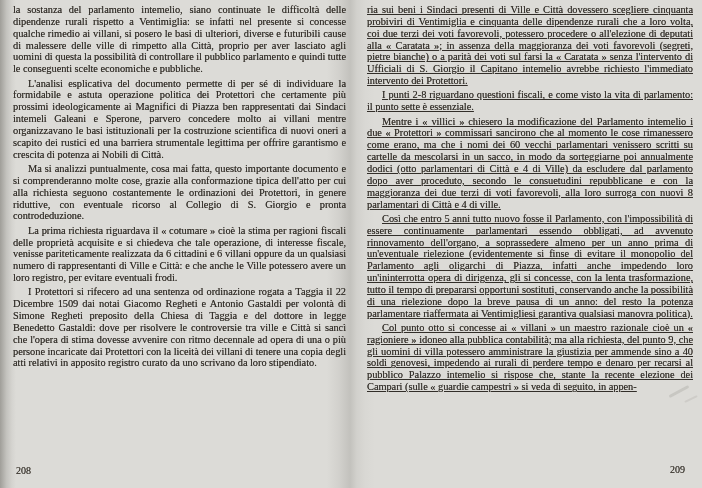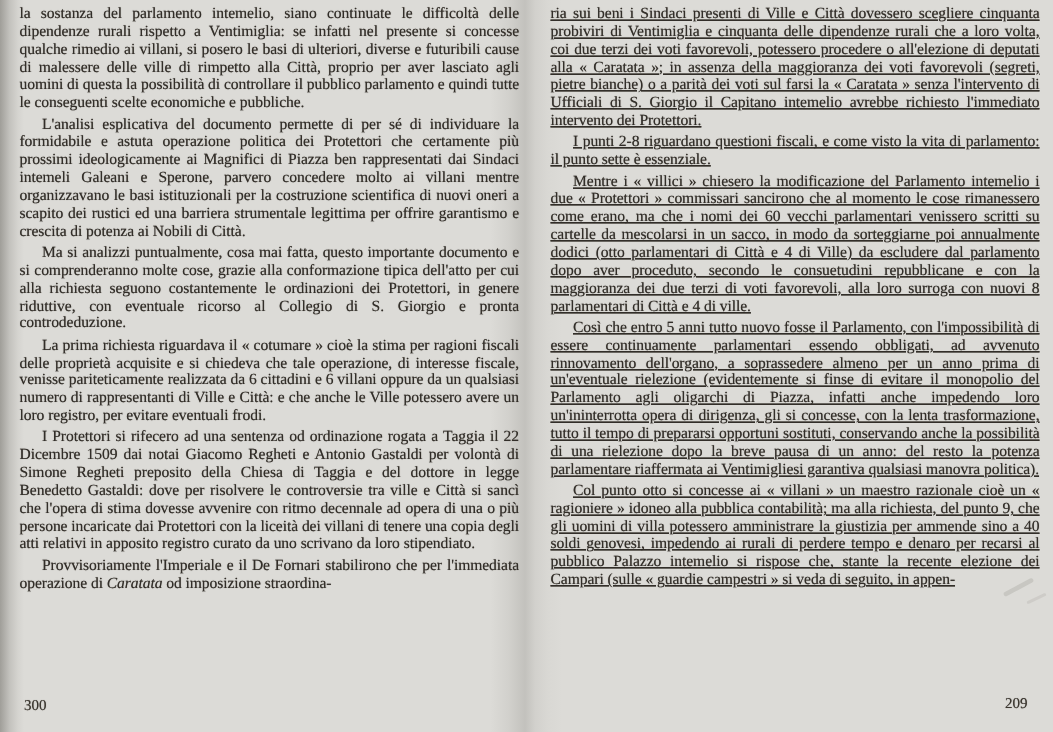--- a/index.html
+++ b/index.html
@@ -62,23 +62,22 @@
   <div class="gutter"></div>
   <div class="smudge s1"></div>
   <div class="smudge s2"></div>
 
   <div class="page left">
     <p class="noindent">la sostanza del parlamento intemelio, siano continuate le difficoltà delle dipendenze rurali rispetto a Ventimiglia: se infatti nel presente si concesse qualche rimedio ai villani, si posero le basi di ulteriori, diverse e futuribili cause di malessere delle ville di rimpetto alla Città, proprio per aver lasciato agli uomini di questa la possibilità di controllare il pubblico parlamento e quindi tutte le conseguenti scelte economiche e pubbliche.</p>
     <p>L'analisi esplicativa del documento permette di per sé di individuare la formidabile e astuta operazione politica dei Protettori che certamente più prossimi ideologicamente ai Magnifici di Piazza ben rappresentati dai Sindaci intemeli Galeani e Sperone, parvero concedere molto ai villani mentre organizzavano le basi istituzionali per la costruzione scientifica di nuovi oneri a scapito dei rustici ed una barriera strumentale legittima per offrire garantismo e crescita di potenza ai Nobili di Città.</p>
     <p>Ma si analizzi puntualmente, cosa mai fatta, questo importante documento e si comprenderanno molte cose, grazie alla conformazione tipica dell'atto per cui alla richiesta seguono costantemente le ordinazioni dei Protettori, in genere riduttive, con eventuale ricorso al Collegio di S. Giorgio e pronta controdeduzione.</p>
     <p>La prima richiesta riguardava il « cotumare » cioè la stima per ragioni fiscali delle proprietà acquisite e si chiedeva che tale operazione, di interesse fiscale, venisse pariteticamente realizzata da 6 cittadini e 6 villani oppure da un qualsiasi numero di rappresentanti di Ville e Città: e che anche le Ville potessero avere un loro registro, per evitare eventuali frodi.</p>
     <p>I Protettori si rifecero ad una sentenza od ordinazione rogata a Taggia il 22 Dicembre 1509 dai notai Giacomo Regheti e Antonio Gastaldi per volontà di Simone Regheti preposito della Chiesa di Taggia e del dottore in legge Benedetto Gastaldi: dove per risolvere le controversie tra ville e Città si sancì che l'opera di stima dovesse avvenire con ritmo decennale ad opera di una o più persone incaricate dai Protettori con la liceità dei villani di tenere una copia degli atti relativi in apposito registro curato da uno scrivano da loro stipendiato.</p>
-    <p><span>Provvisoriamente l'Imperiale e il De Fornari stabilirono che per l'immediata operazione di </span><span class="it">Caratata</span><span> od imposizione straordina-</span></p>
   </div>
-  <div class="pagenum pn-left">300</div>
+  <div class="pagenum pn-left">208</div>
 
   <div class="page right">
     <p class="noindent">ria sui beni i Sindaci presenti di Ville e Città dovessero scegliere cinquanta probiviri di Ventimiglia e cinquanta delle dipendenze rurali che a loro volta, coi due terzi dei voti favorevoli, potessero procedere o all'elezione di deputati alla « Caratata »; in assenza della maggioranza dei voti favorevoli (segreti, pietre bianche) o a parità dei voti sul farsi la « Caratata » senza l'intervento di Ufficiali di S. Giorgio il Capitano intemelio avrebbe richiesto l'immediato intervento dei Protettori.</p>
     <p>I punti 2-8 riguardano questioni fiscali, e come visto la vita di parlamento: il punto sette è essenziale.</p>
     <p>Mentre i « villici » chiesero la modificazione del Parlamento intemelio i due « Protettori » commissari sancirono che al momento le cose rimanessero come erano, ma che i nomi dei 60 vecchi parlamentari venissero scritti su cartelle da mescolarsi in un sacco, in modo da sorteggiarne poi annualmente dodici (otto parlamentari di Città e 4 di Ville) da escludere dal parlamento dopo aver proceduto, secondo le consuetudini repubblicane e con la maggioranza dei due terzi di voti favorevoli, alla loro surroga con nuovi 8 parlamentari di Città e 4 di ville.</p>
     <p>Così che entro 5 anni tutto nuovo fosse il Parlamento, con l'impossibilità di essere continuamente parlamentari essendo obbligati, ad avvenuto rinnovamento dell'organo, a soprassedere almeno per un anno prima di un'eventuale rielezione (evidentemente si finse di evitare il monopolio del Parlamento agli oligarchi di Piazza, infatti anche impedendo loro un'ininterrotta opera di dirigenza, gli si concesse, con la lenta trasformazione, tutto il tempo di prepararsi opportuni sostituti, conservando anche la possibilità di una rielezione dopo la breve pausa di un anno: del resto la potenza parlamentare riaffermata ai Ventimigliesi garantiva qualsiasi manovra politica).</p>
     <p>Col punto otto si concesse ai « villani » un maestro razionale cioè un « ragioniere » idoneo alla pubblica contabilità; ma alla richiesta, del punto 9, che gli uomini di villa potessero amministrare la giustizia per ammende sino a 40 soldi genovesi, impedendo ai rurali di perdere tempo e denaro per recarsi al pubblico Palazzo intemelio si rispose che, stante la recente elezione dei Campari (sulle « guardie campestri » si veda di seguito, in appen-</p>
   </div>
   <div class="pagenum pn-right">209</div>
 </div>

